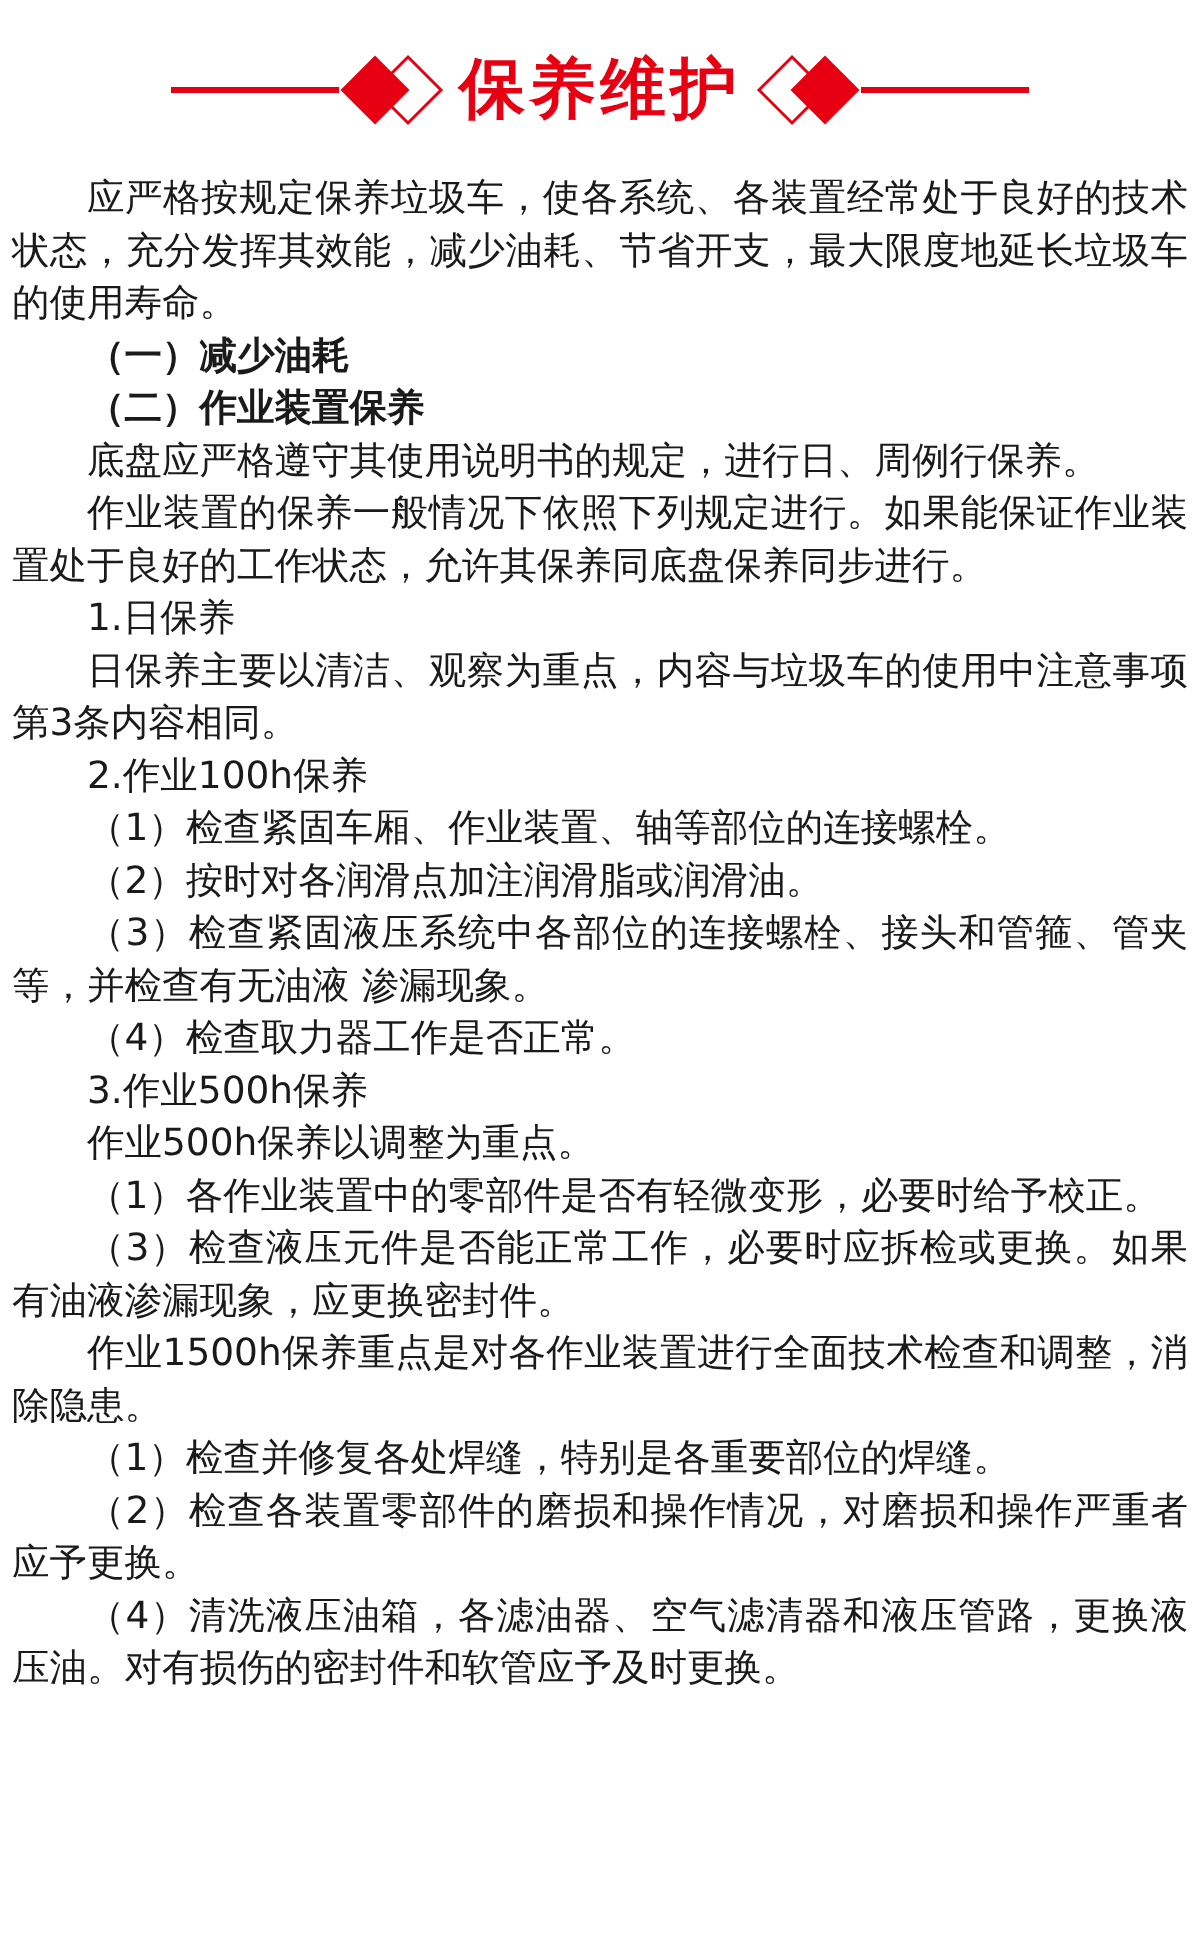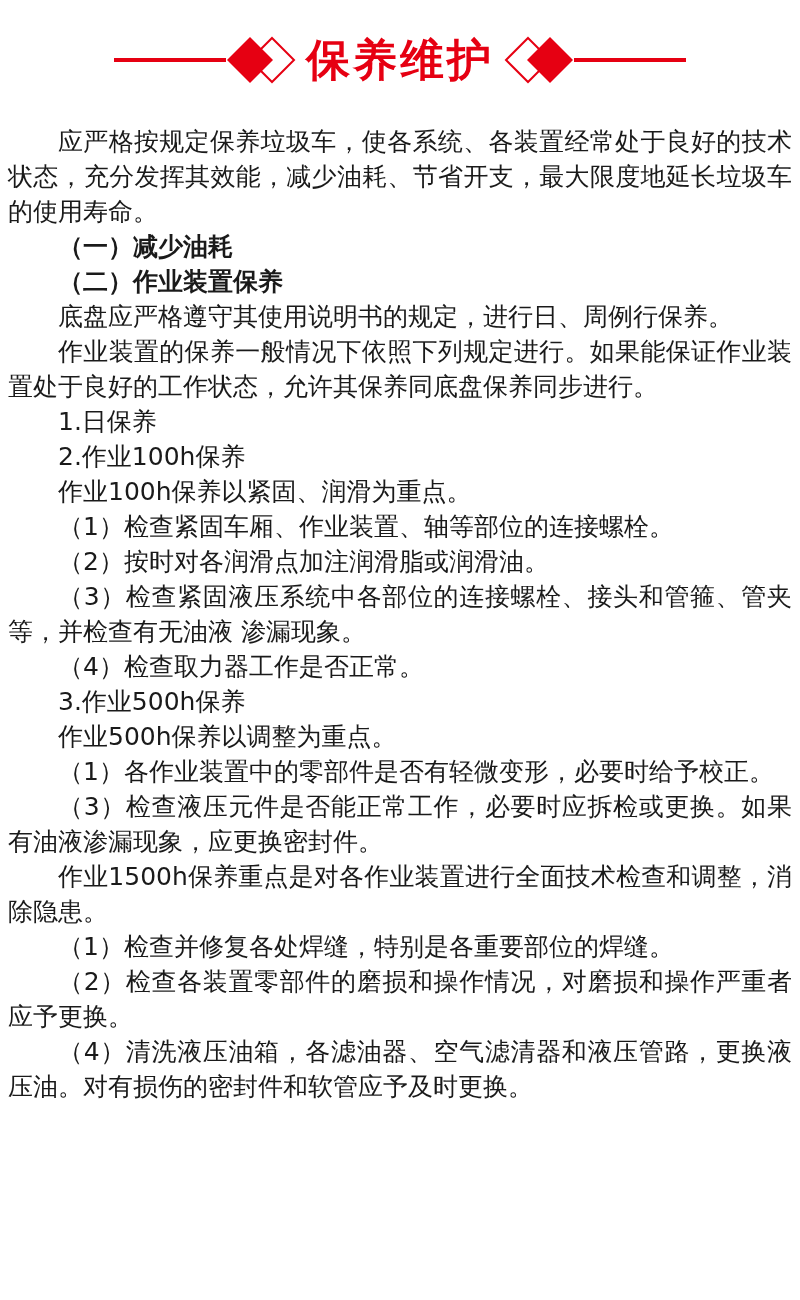--- a/index.html
+++ b/index.html
@@ -31,21 +31,21 @@
     font-size: 44px;
     font-weight: bold;
     color: var(--accent);
     letter-spacing: 3px;
     margin: 0 10px;
     white-space: nowrap;
     line-height: 1;
   }
   .content {
     padding: 0 8px;
-    margin-top: 38px;
+    margin-top: 28px;
   }
   .para {
     margin: 0;
     font-size: 25px;
     line-height: 35px;
     color: var(--text);
     text-align: justify;
     text-indent: 2em;
     word-break: break-all;
   }
@@ -68,22 +68,22 @@
   <div class="deco-line"></div>
 </div>
 
 <div class="content">
     <p class="para">应严格按规定保养垃圾车，使各系统、各装置经常处于良好的技术状态，充分发挥其效能，减少油耗、节省开支，最大限度地延长垃圾车的使用寿命。</p>
     <p class="para heading">（一）减少油耗</p>
     <p class="para heading">（二）作业装置保养</p>
     <p class="para">底盘应严格遵守其使用说明书的规定，进行日、周例行保养。</p>
     <p class="para">作业装置的保养一般情况下依照下列规定进行。如果能保证作业装置处于良好的工作状态，允许其保养同底盘保养同步进行。</p>
     <p class="para">1.日保养</p>
+    <p class="para">日保养主要以清洁、观察为重点，内容与垃圾车的使用中注意事项第3条内容相同。</p>
     <p class="para">2.作业100h保养</p>
-    <p class="para">作业100h保养以紧固、润滑为重点。</p>
     <p class="para">（1）检查紧固车厢、作业装置、轴等部位的连接螺栓。</p>
     <p class="para">（2）按时对各润滑点加注润滑脂或润滑油。</p>
     <p class="para">（3）检查紧固液压系统中各部位的连接螺栓、接头和管箍、管夹等，并检查有无油液 渗漏现象。</p>
     <p class="para">（4）检查取力器工作是否正常。</p>
     <p class="para">3.作业500h保养</p>
     <p class="para">作业500h保养以调整为重点。</p>
     <p class="para">（1）各作业装置中的零部件是否有轻微变形，必要时给予校正。</p>
     <p class="para">（3）检查液压元件是否能正常工作，必要时应拆检或更换。如果有油液渗漏现象，应更换密封件。</p>
     <p class="para">作业1500h保养重点是对各作业装置进行全面技术检查和调整，消除隐患。</p>
     <p class="para">（1）检查并修复各处焊缝，特别是各重要部位的焊缝。</p>

